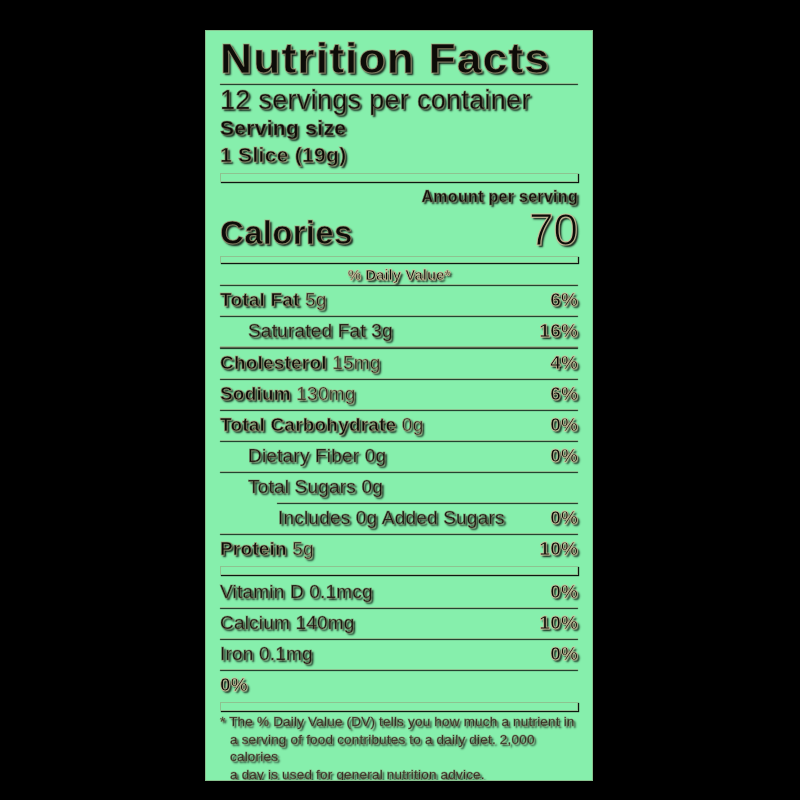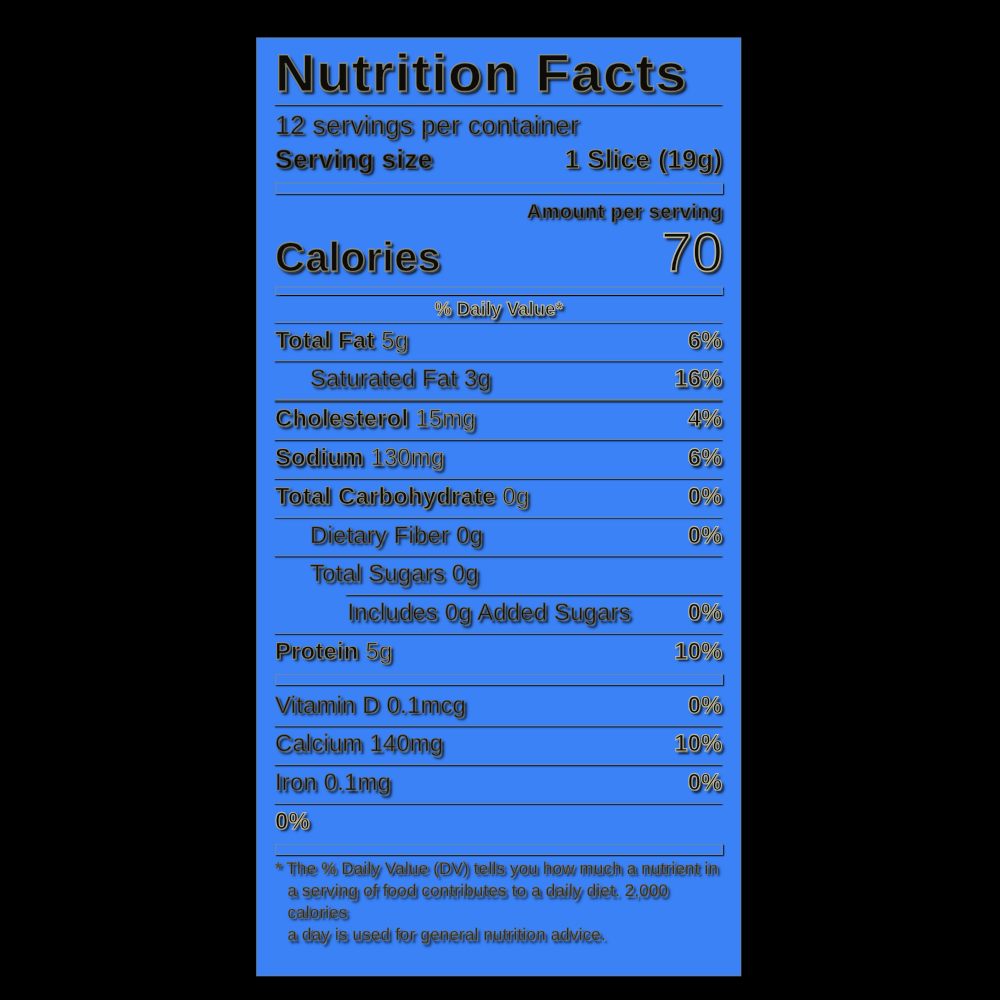--- a/index.html
+++ b/index.html
@@ -3,21 +3,21 @@
 <meta charset="utf-8">
 <style>
   * { box-sizing: border-box; margin: 0; padding: 0; }
   html,body { width: 800px; height: 800px; background: #000; overflow: hidden; }
   body { font-family: "Liberation Sans", "DejaVu Sans", sans-serif; position: relative; }
 
   .nf-label {
     position: absolute; left: 205px; top: 30px;
     width: 388px; height: 751px;
     border: 1px solid rgba(140,131,100,0.40);
-    background: #3b82f6;
+    background: #86efac;
     padding: 6px 14px 0 14px;
     overflow: hidden;
   }
 
   
   .em {
     color: #0d0c08;
     -webkit-text-stroke: 0.9px rgba(150,141,110,0.60);
     text-shadow: 1px 1px 0 rgba(214,204,164,0.20), 2px 2px 2px rgba(0,0,0,0.9);
   }
@@ -31,22 +31,22 @@
     -webkit-text-stroke-width: 1.1px;
     display: inline-block; transform: scaleX(1.06); transform-origin: left center;
   }
   .rule {
     height: 0; border-top: 1px solid rgba(150,141,110,0.48);
     box-shadow: 0 1px 1px rgba(0,0,0,0.9);
   }
   .rule.rule-in { margin-left: 57px; }
   .title-rule { margin-top: 2px; }
 
-  .servings { font-size: 21px; line-height: 27px; margin-top: 3px; letter-spacing: 0.3px; }
-  .ss-row { display: flex; justify-content: space-between; font-size: 21px; line-height: 27px; font-weight: 700; letter-spacing: 0.3px; }
+  .servings { font-size: 27px; line-height: 27px; margin-top: 3px; letter-spacing: 0.3px; }
+  .ss-row { display: flex; justify-content: space-between; font-size: 21px; line-height: 27px; font-weight: 700; letter-spacing: 0.3px; flex-direction: column; }
 
   .bar {
     height: 9px; border: 1px solid rgba(150,141,110,0.45);
     background: transparent; margin: 5px 0;
     box-shadow: 1px 1px 1px rgba(0,0,0,0.9);
   }
   .bar.mid { height: 7px; margin: 3px 0; }
   .bar.thick { margin: 2px 0; }
 
   .aps { font-size: 16px; font-weight: 700; line-height: 20px; letter-spacing: 0.3px; text-align: right; }

